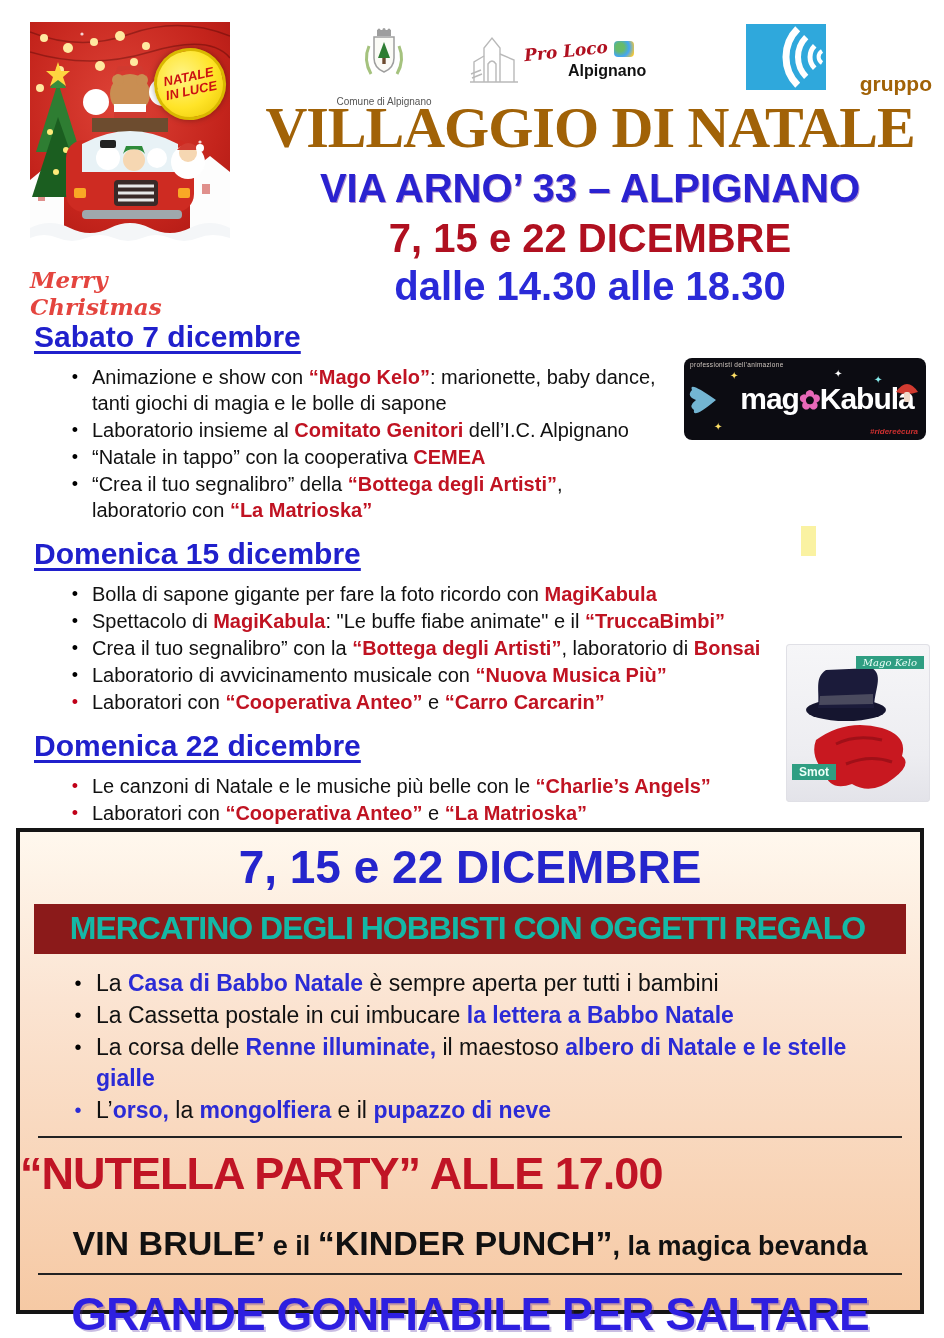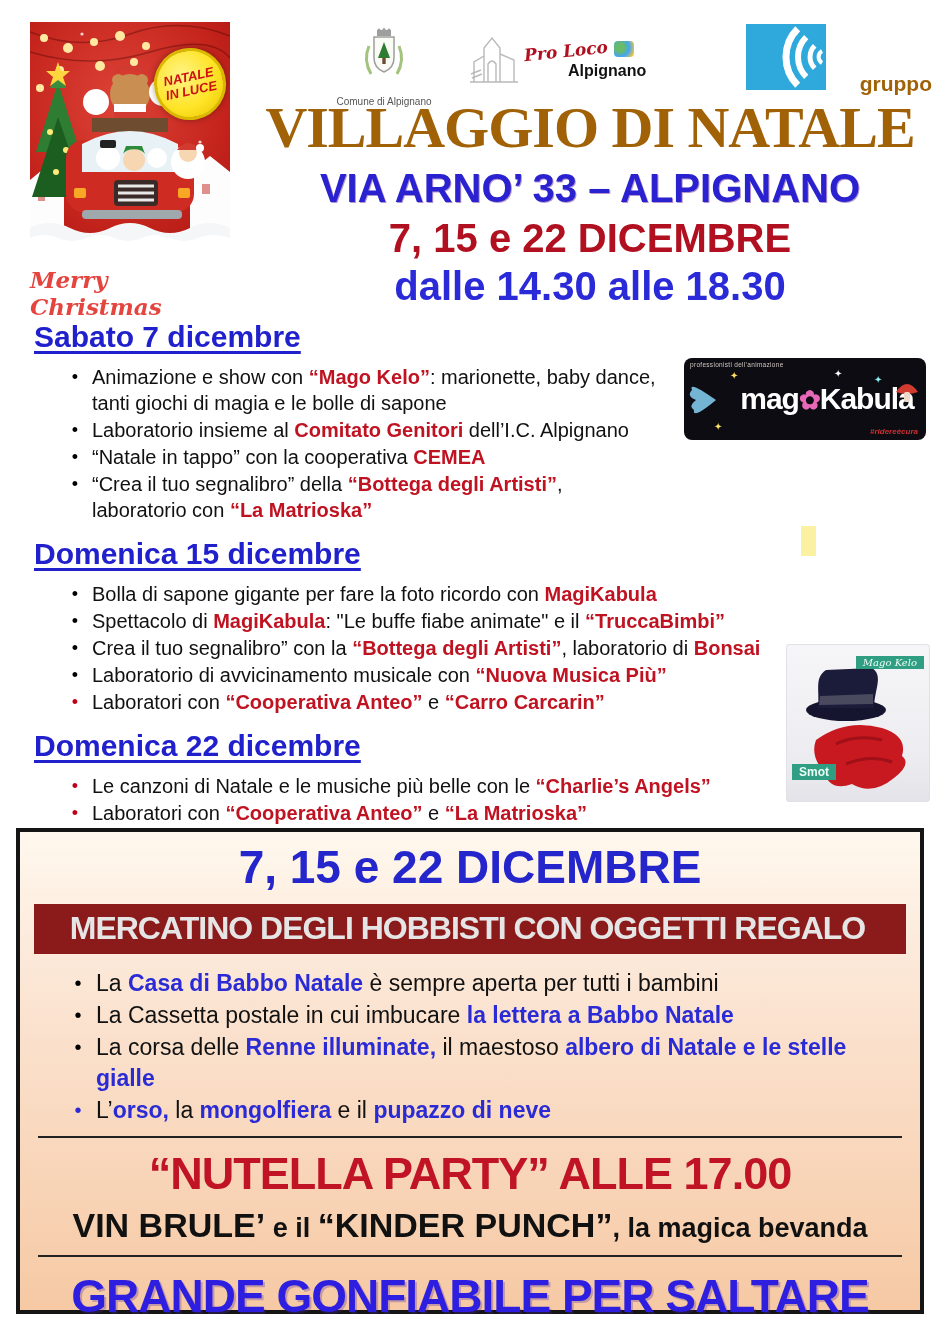--- a/index.html
+++ b/index.html
@@ -84,28 +84,28 @@
             box-shadow:0 0 0 1px #E0E0E6 inset;}
   .mkelo-badge{position:absolute; background:#2F9E82; color:#ECFFF8; border-radius:0; padding:1px 7px;
                font-family:"DejaVu Serif", serif; font-style:italic;}
   .mkelo-top{right:6px; top:12px; font-size:10px;}
   .mkelo-bottom{left:6px; bottom:22px; font-size:12px; font-weight:bold; font-family:"Liberation Sans",sans-serif; font-style:normal;}
 
   
   .box{position:absolute; left:16px; top:828px; width:900px; height:478px; border:4px solid #151515;
        background:linear-gradient(180deg,#FFF8EE 0%,#FBE4D2 35%,#F6C9A4 100%);}
   .box-dates{margin-top:8px; text-align:center; color:#2525CC; font-weight:900; font-size:46px; letter-spacing:0;}
-  .box-banner{margin:10px 14px 0 14px; background:#8B1A1A; color:#e5e5e5; text-align:center;
+  .box-banner{margin:10px 14px 0 14px; background:#8B1A1A; color:#14b8a6; text-align:center;
               font-weight:900; font-size:32px; letter-spacing:-1px; padding:6px 5px 7px 0; white-space:nowrap;}
   .box-bullets{margin:14px 20px 0 40px;}
   .box-bullets .bullet-item{font-size:23px; line-height:31px;}
   .box-bullets .bullet{width:36px; font-size:20px;}
   .divider{border:none; border-top:2px solid #222; margin:10px 18px;}
-  .nutella{text-align:center; color:#C01425; font-weight:900; font-size:45px; letter-spacing:-1px; margin-top:0;}
-  .vin-line{text-align:center; margin-top:6px; white-space:nowrap;}
+  .nutella{color:#C01425; font-weight:900; font-size:45px; letter-spacing:-1px; margin-top:0;}
+  .vin-line{text-align:center; margin-top:24px; white-space:nowrap;}
   .gonfiabile{text-align:center; color:#2E1FE0; font-weight:900; font-size:46px; letter-spacing:-1px;
               margin-top:12px; text-shadow:2px 2px 0 rgba(80,40,160,.3);}
 </style>
 </head>
 <body>
 
 <div class="page">
 
   <div class="poster-card">
     <div class="poster-art">

